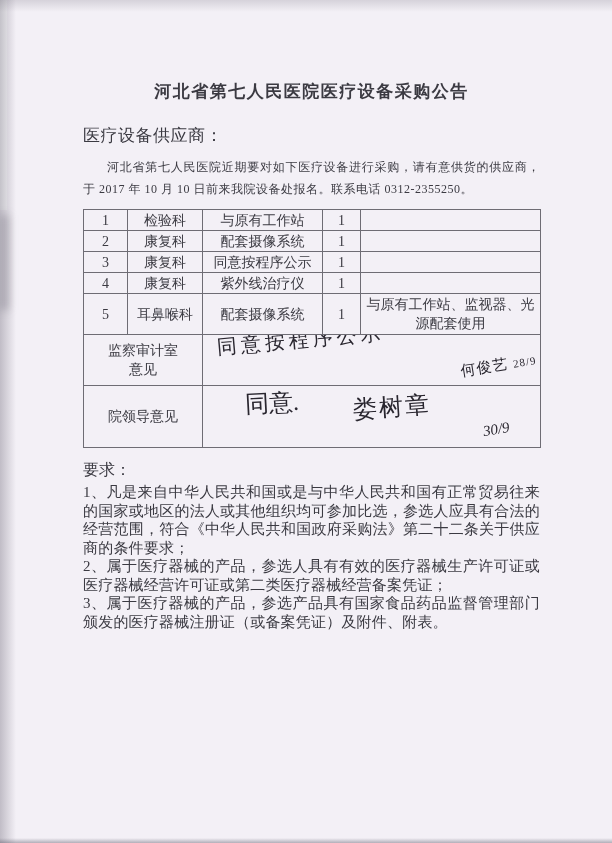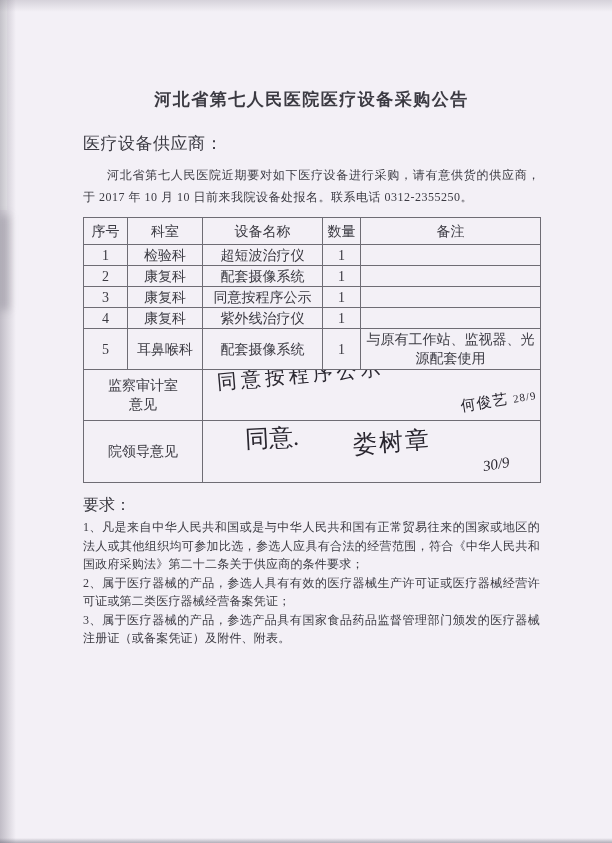--- a/index.html
+++ b/index.html
@@ -14,21 +14,21 @@
                  background:linear-gradient(to right, rgba(110,105,120,0.38), rgba(110,105,120,0)); pointer-events:none; }
   .edge-notch  { position:absolute; left:0; top:215px; width:9px; height:95px;
                  background:rgba(90,85,100,0.30); filter:blur(4px); pointer-events:none; }
   .edge-top    { position:absolute; left:0; top:0; width:100%; height:12px;
                  background:linear-gradient(to bottom, rgba(110,105,120,0.22), rgba(110,105,120,0)); pointer-events:none; }
   .edge-bottom { position:absolute; left:0; bottom:0; width:100%; height:5px;
                  background:linear-gradient(to top, rgba(80,76,92,0.40), rgba(80,76,92,0)); pointer-events:none; }
   .edge-corner { position:absolute; left:0; top:0; width:7px; height:210px;
                  background:rgba(250,249,252,0.9); pointer-events:none; }
 
-  .content { position:absolute; top:8px; left:0; width:612px; box-sizing:border-box;
+  .content { position:absolute; top:0; left:0; width:612px; box-sizing:border-box;
              padding:80px 72px 0 83px; }
 
   .title { font-size:17px; font-weight:bold; text-align:center;
            letter-spacing:1.5px; margin:0 0 21px 0; }
 
   .salutation { font-size:17px; margin:0 0 10px 0; letter-spacing:0.5px; }
 
   .intro { font-size:12px; line-height:21.5px; text-indent:2em;
            text-align:justify; margin:0 0 9px 0; letter-spacing:0.5px; }
 
@@ -53,21 +53,21 @@
                    transform:rotate(-9deg); transform-origin:right center; }
   .hw-date-sm    { font-size:11px; }
   .hw-leader-main{ left:42px; top:8px; font-size:24px;
                    transform:rotate(-3deg); }
   .hw-leader-sign{ left:150px; top:12px; font-size:24px; letter-spacing:2px;
                    transform:rotate(-4deg); }
   .hw-leader-date{ right:30px; bottom:8px; font-size:15px; font-style:italic;
                    transform:rotate(-10deg); }
 
   .req-heading { font-size:16px; margin:12px 0 2px 0; }
-  .req-item    { font-size:12px; line-height:18.5px; text-align:justify;
+  .req-item    { font-size:15px; line-height:18.5px; text-align:justify;
                  margin:0; letter-spacing:0.2px; }
 </style>
 </head>
 <body>
 
 <div class="scan">
   <div class="edge-corner"></div>
   <div class="edge-left"></div>
   <div class="edge-notch"></div>
   <div class="edge-top"></div>
@@ -83,31 +83,24 @@
 
     <table class="equip">
       <colgroup>
         <col style="width:44px">
           <col style="width:75px">
           <col style="width:120px">
         <col style="width:38px">
           <col style="width:180px">
       </colgroup>
       <tbody>
-        <tr class="hdr">
-          <th>序号</th>
-          <th>科室</th>
-          <th>设备名称</th>
-          <th>数量</th>
-          <th>备注</th>
-        </tr>
         <tr class="r">
           <td>1</td>
           <td>检验科</td>
-          <td>超短波治疗仪</td>
+          <td>与原有工作站</td>
           <td>1</td>
           <td></td>
         </tr>
         <tr class="r">
           <td>2</td>
           <td>康复科</td>
           <td>配套摄像系统</td>
           <td>1</td>
           <td></td>
         </tr>

